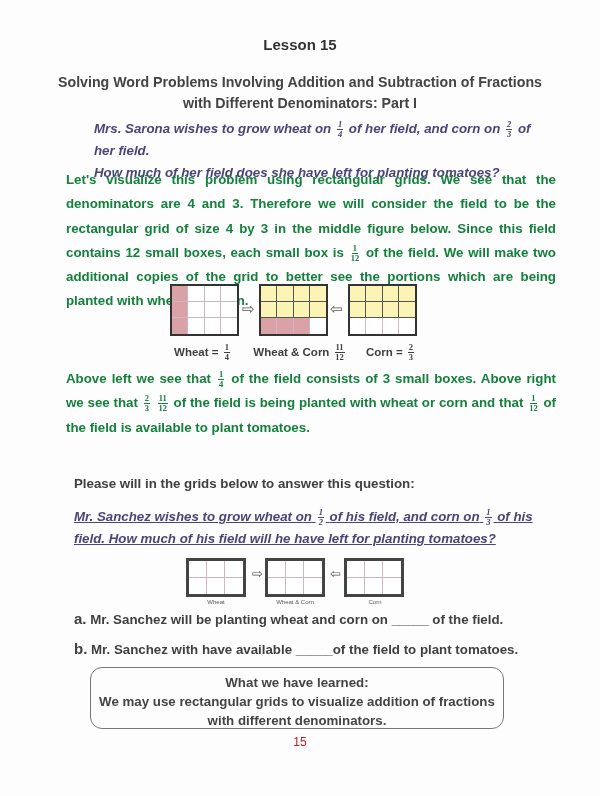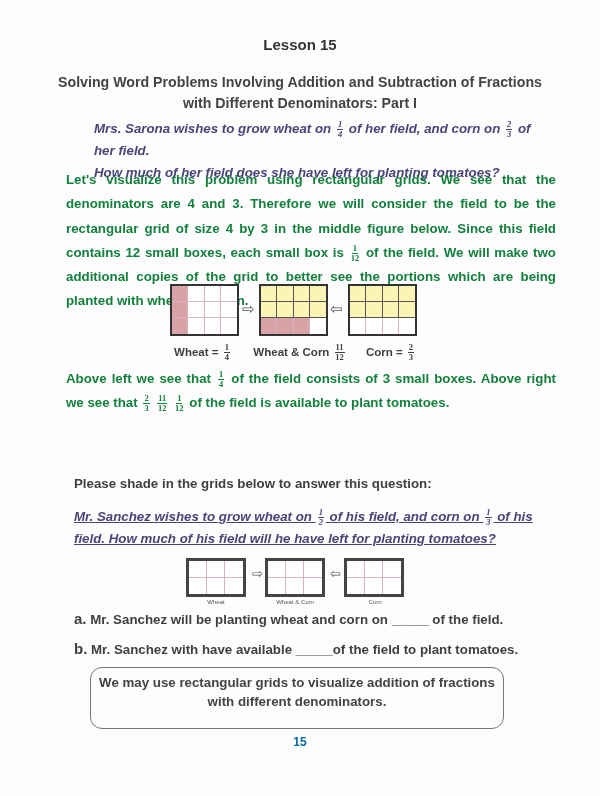--- a/index.html
+++ b/index.html
@@ -12,21 +12,21 @@
   .frac { display:inline-flex; flex-direction:column; align-items:center; vertical-align:middle; font-size:8.5px; line-height:9px; margin:0 2px; font-family:"Liberation Serif", serif; font-weight:bold; }
   .frac .n { border-bottom:1px solid currentColor; padding:0 1px; }
   .grid { position:absolute; border:2px solid #333; box-sizing:border-box; display:grid; background:#fff; }
   .cell { border-right:1px solid #d4b4c4; border-bottom:1px solid #d4b4c4; box-sizing:border-box; }
   .arrow { position:absolute; font-size:15px; color:#555; }
   .glabel { position:absolute; font-weight:bold; font-size:11.5px; color:#3f3f3f; text-align:center; }
   .small-label { position:absolute; font-size:6px; color:#555; text-align:center; }
   .qline { left:74px; font-weight:bold; font-size:13.3px; color:#404040; }
   .qline .letter { font-size:15px; }
   .box { left:90px; top:667px; width:414px; height:62px; border:1px solid #777; border-radius:12px; text-align:center; font-weight:bold; font-size:13.3px; line-height:19px; color:#444; padding-top:5px; box-sizing:border-box; }
-  .pagenum { top:735px; left:0; width:600px; text-align:center; font-weight:bold; font-size:12px; color:#0369a1; }
+  .pagenum { top:735px; left:0; width:600px; text-align:center; font-weight:normal; font-size:12px; color:#b91c1c; }
 </style>
 </head>
 <body>
 
 <div class="abs title">Lesson 15</div>
 
 <div class="abs subtitle">
   <div>Solving Word Problems Involving Addition and Subtraction of Fractions</div>
   <div>with Different Denominators: Part I</div>
 </div>
@@ -132,28 +132,29 @@
     </span>
   <span>of the field consists of 3 small boxes. Above right we see that</span>
   <span class="frac">
       <span class="n">2</span>
       <span>3</span>
     </span>
   <span class="frac">
       <span class="n">11</span>
       <span>12</span>
     </span>
+  <span>of the field is being planted with wheat or corn and that</span>
   <span class="frac">
       <span class="n">1</span>
       <span>12</span>
     </span>
   <span>of the field is available to plant tomatoes.</span>
 </div>
 
-<div class="abs" style="left:74px;top:476px;font-weight:bold;font-size:13.3px;color:#404040;">Please shade in the grids below to answer this question:</div>
+<div class="abs" style="left:74px;top:476px;font-weight:bold;font-size:13.3px;color:#404040;">Please will in the grids below to answer this question:</div>
 
 <div class="abs problem" style="top:506px;left:74px;width:460px;line-height:22px;text-decoration:underline;">
   <span>Mr. Sanchez wishes to grow wheat on</span>
   <span class="frac">
       <span class="n">1</span>
       <span>2</span>
     </span>
   <span>of his field, and corn on</span>
   <span class="frac">
       <span class="n">1</span>
@@ -200,17 +201,18 @@
   <span>_____</span>
   <span>of the field.</span>
 </div>
 <div class="abs qline" style="top:640px;">
   <span class="letter">b.</span>
   <span>Mr. Sanchez with have available</span>
   <span>_____</span><span>of the field to plant tomatoes.</span>
 </div>
 
 <div class="abs box">
+  <div>What we have learned:</div>
   <div>We may use rectangular grids to visualize addition of fractions</div>
   <div>with different denominators.</div>
 </div>
 
 <div class="abs pagenum">15</div>
 
 </body></html>

